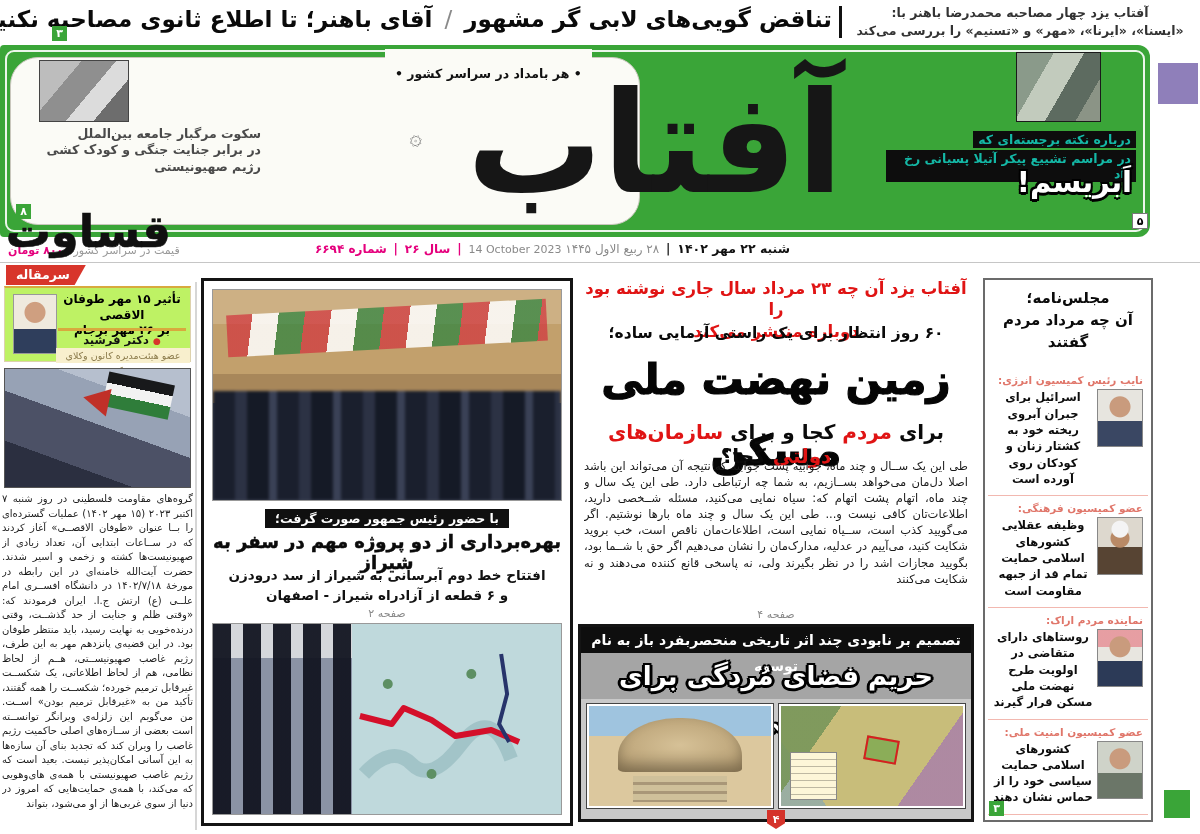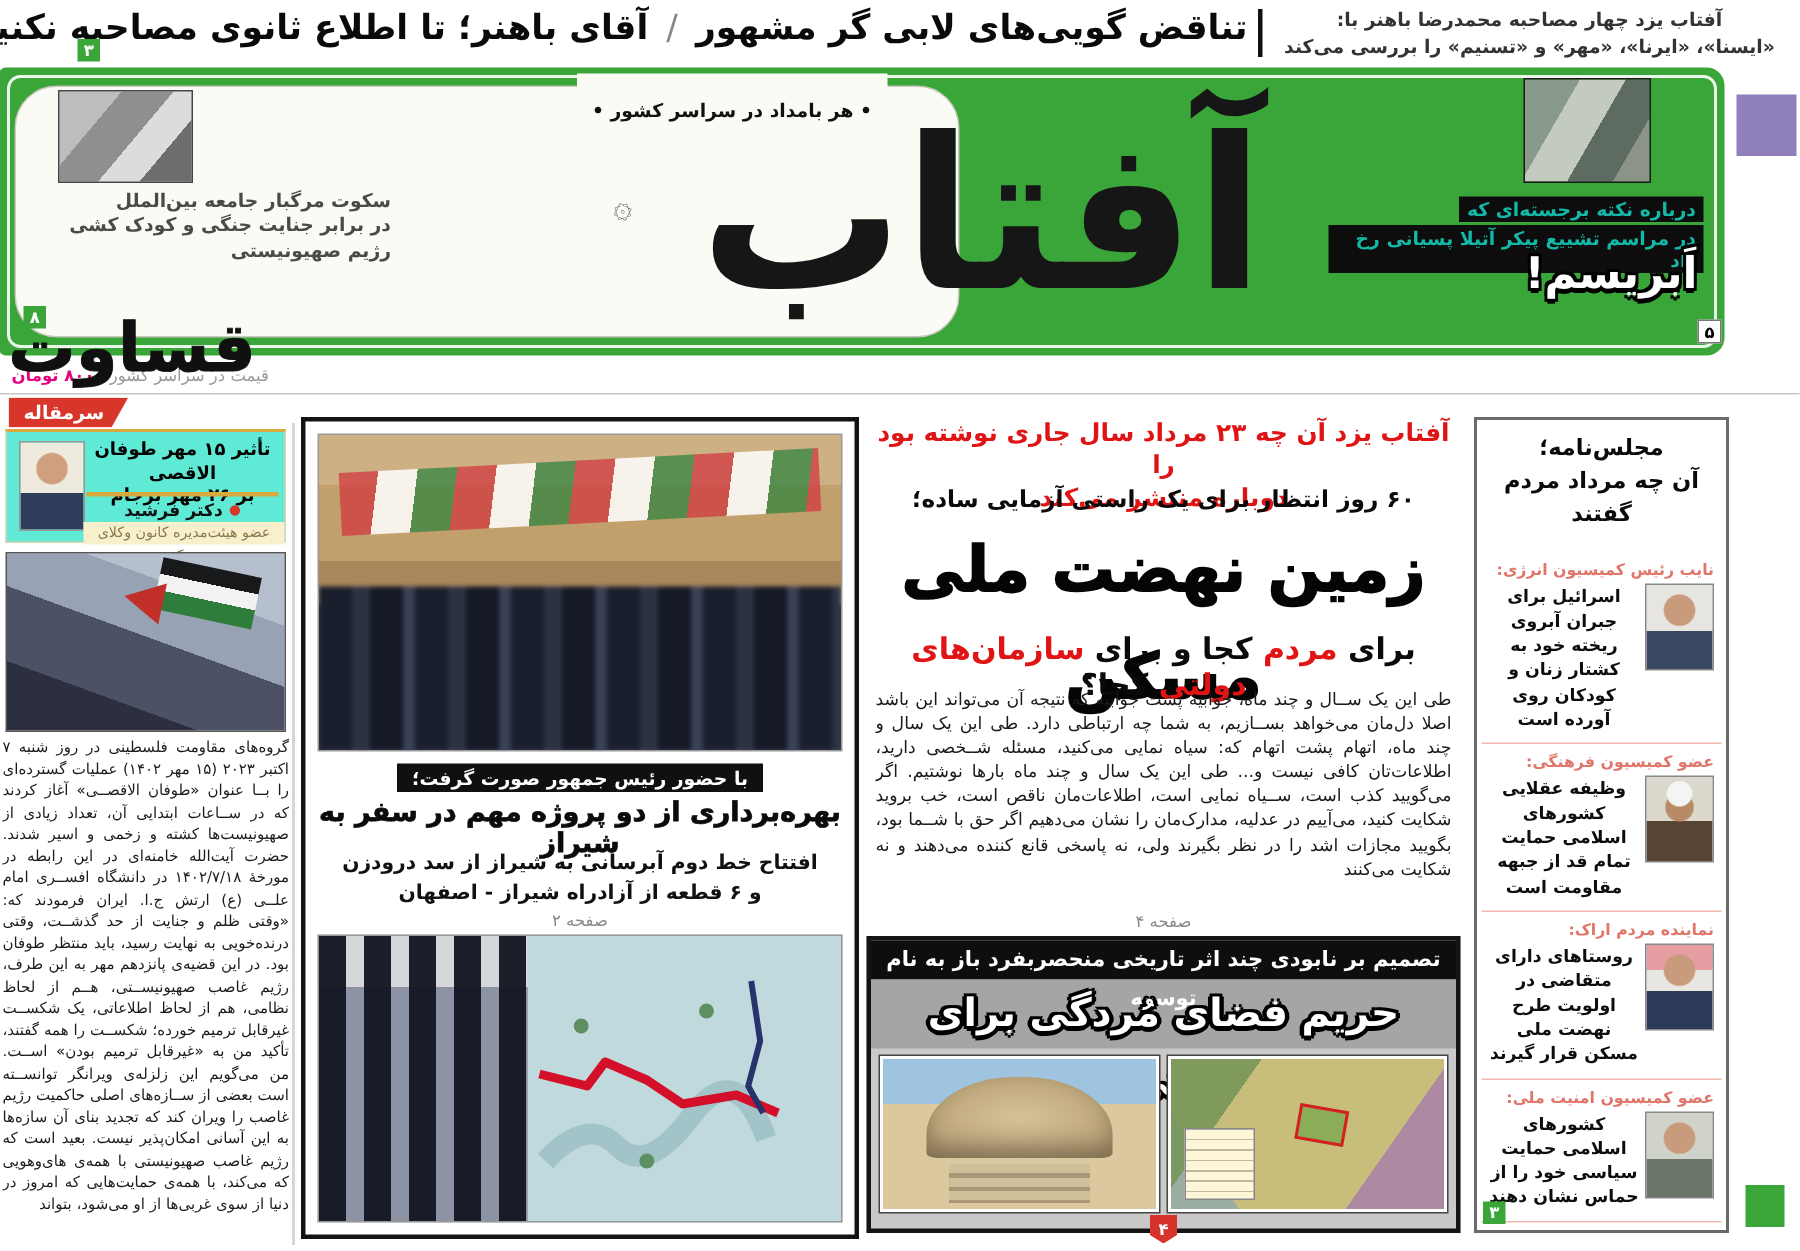--- a/index.html
+++ b/index.html
@@ -63,21 +63,21 @@
   .dateline .sm { color:var(--magenta); font-weight:800; padding:0 3px; }
   .dateline .en { direction:ltr; unicode-bidi:embed; font-size:11px; }
   .price { position:absolute; left:8px; top:244px; font-size:11px; color:#999; }
   .price .v { color:var(--magenta); font-weight:800; }
   .hrule { position:absolute; left:0; top:262px; width:1200px; height:1px; background:#c6c6c6; }
   .vrule { position:absolute; left:195px; top:282px; width:2px; height:548px; background:#d6d6d6; }
 
   
   .ed-label { position:absolute; left:6px; top:265px; background:#d8352b; color:#fff; font-size:12.5px;
               font-weight:800; padding:2px 16px 3px 10px; clip-path:polygon(0 0,100% 0,86% 100%,0 100%); }
-  .ed-card { position:absolute; left:4px; top:286px; width:187px; height:76px; background:#5eead4;
+  .ed-card { position:absolute; left:4px; top:286px; width:187px; height:76px; background:#bef264;
              border:1px solid #ddd2ad; border-top:2px solid var(--gold); }
   .ed-photo-author { position:absolute; left:8px; top:6px; width:44px; height:60px; border:1px solid #999;
              background:radial-gradient(circle at 50% 30%,#cf9f80 0 10px,rgba(0,0,0,0) 11px),
                         linear-gradient(180deg,#efeade 0 58%,#2f3e5c 58%); }
   .ed-title { position:absolute; right:4px; top:4px; width:128px; font-size:12px; font-weight:800;
               text-align:center; line-height:1.3; color:#000; }
   .ed-goldbar { position:absolute; right:4px; top:40px; width:128px; height:3px; background:var(--gold); }
   .ed-name { position:absolute; right:4px; top:45px; width:128px; text-align:center; font-size:11.5px; font-weight:800; color:#111; }
   .ed-name .dot { color:#d8352b; font-size:9px; vertical-align:middle; }
   .ed-role { position:absolute; right:0; top:60px; width:134px; height:15px; background:var(--gold-bg);
@@ -204,20 +204,30 @@
     <div class="rt-photo"></div>
     <div class="rt-caption">
       <div><span class="chip">درباره نکته برجسته‌ای که</span></div>
       <div><span class="chip">در مراسم تشییع پیکر آتیلا پسیانی رخ داد</span></div>
     </div>
     <div class="rt-title">اَبریسم!</div>
     <div id="rt-badge" class="badge white">۵</div>
   </div>
   <div class="purple-block"></div>
 
+  <div class="dateline">
+    <span class="w">شنبه ۲۲ مهر ۱۴۰۲</span>
+    <span class="s1">|</span>
+    <span>۲۸ ربیع الاول ۱۴۴۵</span>
+    <span class="en">14 October 2023</span>
+    <span class="sm">|</span>
+    <span class="m">سال ۲۶</span>
+    <span class="sm">|</span>
+    <span class="m">شماره ۶۶۹۴</span>
+  </div>
   <div class="price">
     <span>قیمت در سراسر کشور</span>
     <span class="v">۸۰۰۰ تومان</span>
   </div>
   <div class="hrule"></div>
   <div class="vrule"></div>
 
   <div class="ed-label">سرمقاله</div>
   <div class="ed-card">
     <div class="ed-photo-author"></div>

